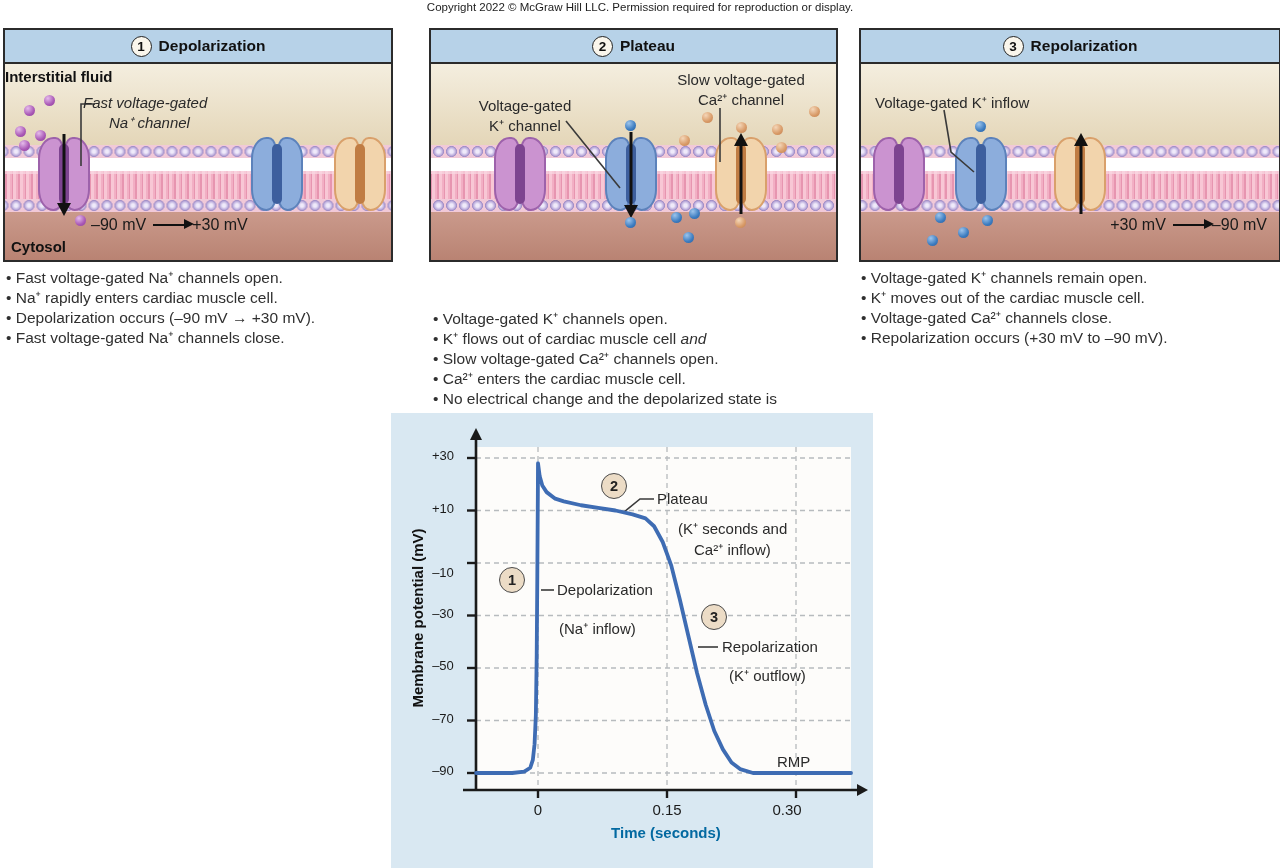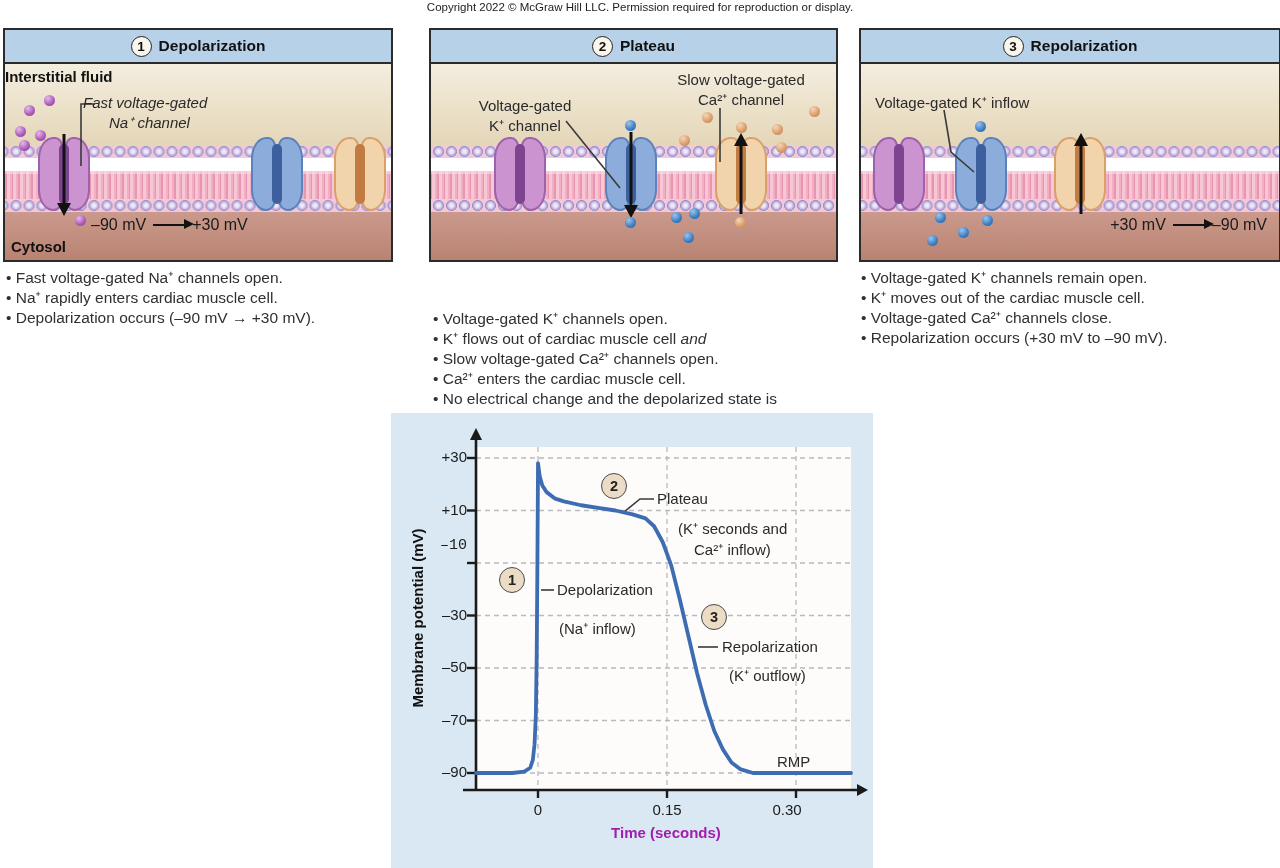--- a/index.html
+++ b/index.html
@@ -57,27 +57,27 @@
   .harrow::after{content:"";position:absolute;right:-9px;top:-4.5px;
     border-left:10px solid #111;border-top:5.75px solid transparent;border-bottom:5.75px solid transparent;}
   
   .bullets{position:absolute;font-size:15.5px;color:#303030;line-height:20px;margin:0;padding:0;list-style:none;}
   .bullets li{padding-left:14px;text-indent:-14px;}
   .bullets li::before{content:"• ";}
   .bullets i{font-style:italic;}
   
   #graph{position:absolute;left:391px;top:413px;width:482px;height:455px;background:#d9e8f2;}
   #chart-svg{position:absolute;left:0;top:0;}
-  .ytick{position:absolute;left:28px;width:48px;text-align:right;font-size:15px;color:#1b1b1b;}
+  .ytick{position:absolute;left:28px;width:48px;text-align:center;font-size:13px;color:#1b1b1b;}
   .xtick{position:absolute;top:388px;width:60px;text-align:center;font-size:15px;color:#1b1b1b;}
   .axis-label-y{
     position:absolute;left:-122px;top:195px;width:300px;height:20px;text-align:center;
     font-weight:bold;font-size:15px;color:#111;transform:rotate(-90deg);
   }
-  .axis-label-x{position:absolute;left:150px;top:411px;width:250px;text-align:center;font-weight:bold;font-size:15px;color:#a21caf;}
+  .axis-label-x{position:absolute;left:150px;top:411px;width:250px;text-align:center;font-weight:bold;font-size:15px;color:#0369a1;}
   .gcirc{position:absolute;width:26px;height:26px;border-radius:50%;background:#ecdcc6;border:1.5px solid #4a4a4a;
     box-sizing:border-box;display:flex;align-items:center;justify-content:center;font-weight:bold;font-size:14.5px;color:#222;z-index:6;}
   .glabel{position:absolute;font-size:15px;color:#2a2a2a;z-index:6;}
 </style>
 </head>
 <body>
 
 <div class="copyright">Copyright 2022 © McGraw Hill LLC. Permission required for reproduction or display.</div>
 
 <div class="panel" style="left:3px;width:386px;">
@@ -129,20 +129,21 @@
       <span>–90 mV</span>
       <span class="harrow"></span>
       <span>+30 mV</span>
     </div>
   </div>
 </div>
 <ul class="bullets" style="left:6px;top:268px;width:392px;">
   <li>Fast voltage-gated Na⁺ channels open.</li>
   <li>Na⁺ rapidly enters cardiac muscle cell.</li>
   <li>Depolarization occurs (–90 mV → +30 mV).</li>
+  <li>Fast voltage-gated Na⁺ channels close.</li>
 </ul>
 
 <div class="panel" style="left:429px;width:405px;">
   <div class="hdr">
     <span class="numcirc">2</span>
     <span>Plateau</span>
   </div>
   <div class="content">
     <div class="interstitial"></div>
     <div class="cytosol"></div>
@@ -301,21 +302,21 @@
   <div class="glabel" style="left:287px;top:105px;">(K⁺ seconds and</div>
   <div class="glabel" style="left:287px;top:126px;margin-left:16px;">Ca²⁺ inflow)</div>
 
   <div class="gcirc" style="left:310px;top:191px;">3</div>
   <div class="glabel" style="left:331px;top:225px;">Repolarization</div>
   <div class="glabel" style="left:338px;top:252px;">(K⁺ outflow)</div>
 
   <div class="glabel" style="left:386px;top:340px;">RMP</div>
 <div class="ytick" style="top: 35px;">+30</div>
     <div class="ytick" style="top: 87.5px;">+10</div>
-    <div class="ytick" style="top: 124px; font-family: Liberation Mono, monospace;">–10</div>
+    <div class="ytick" style="top: 152px;">–10</div>
     <div class="ytick" style="top: 192.5px;">–30</div>
     <div class="ytick" style="top: 245px;">–50</div>
     <div class="ytick" style="top: 297.5px;">–70</div>
     <div class="ytick" style="top: 350px;">–90</div>
     <div class="xtick" style="left: 117px;">0</div>
     <div class="xtick" style="left: 246px;">0.15</div>
     <div class="xtick" style="left: 366px;">0.30</div>
   </div>
 
 </body></html>

